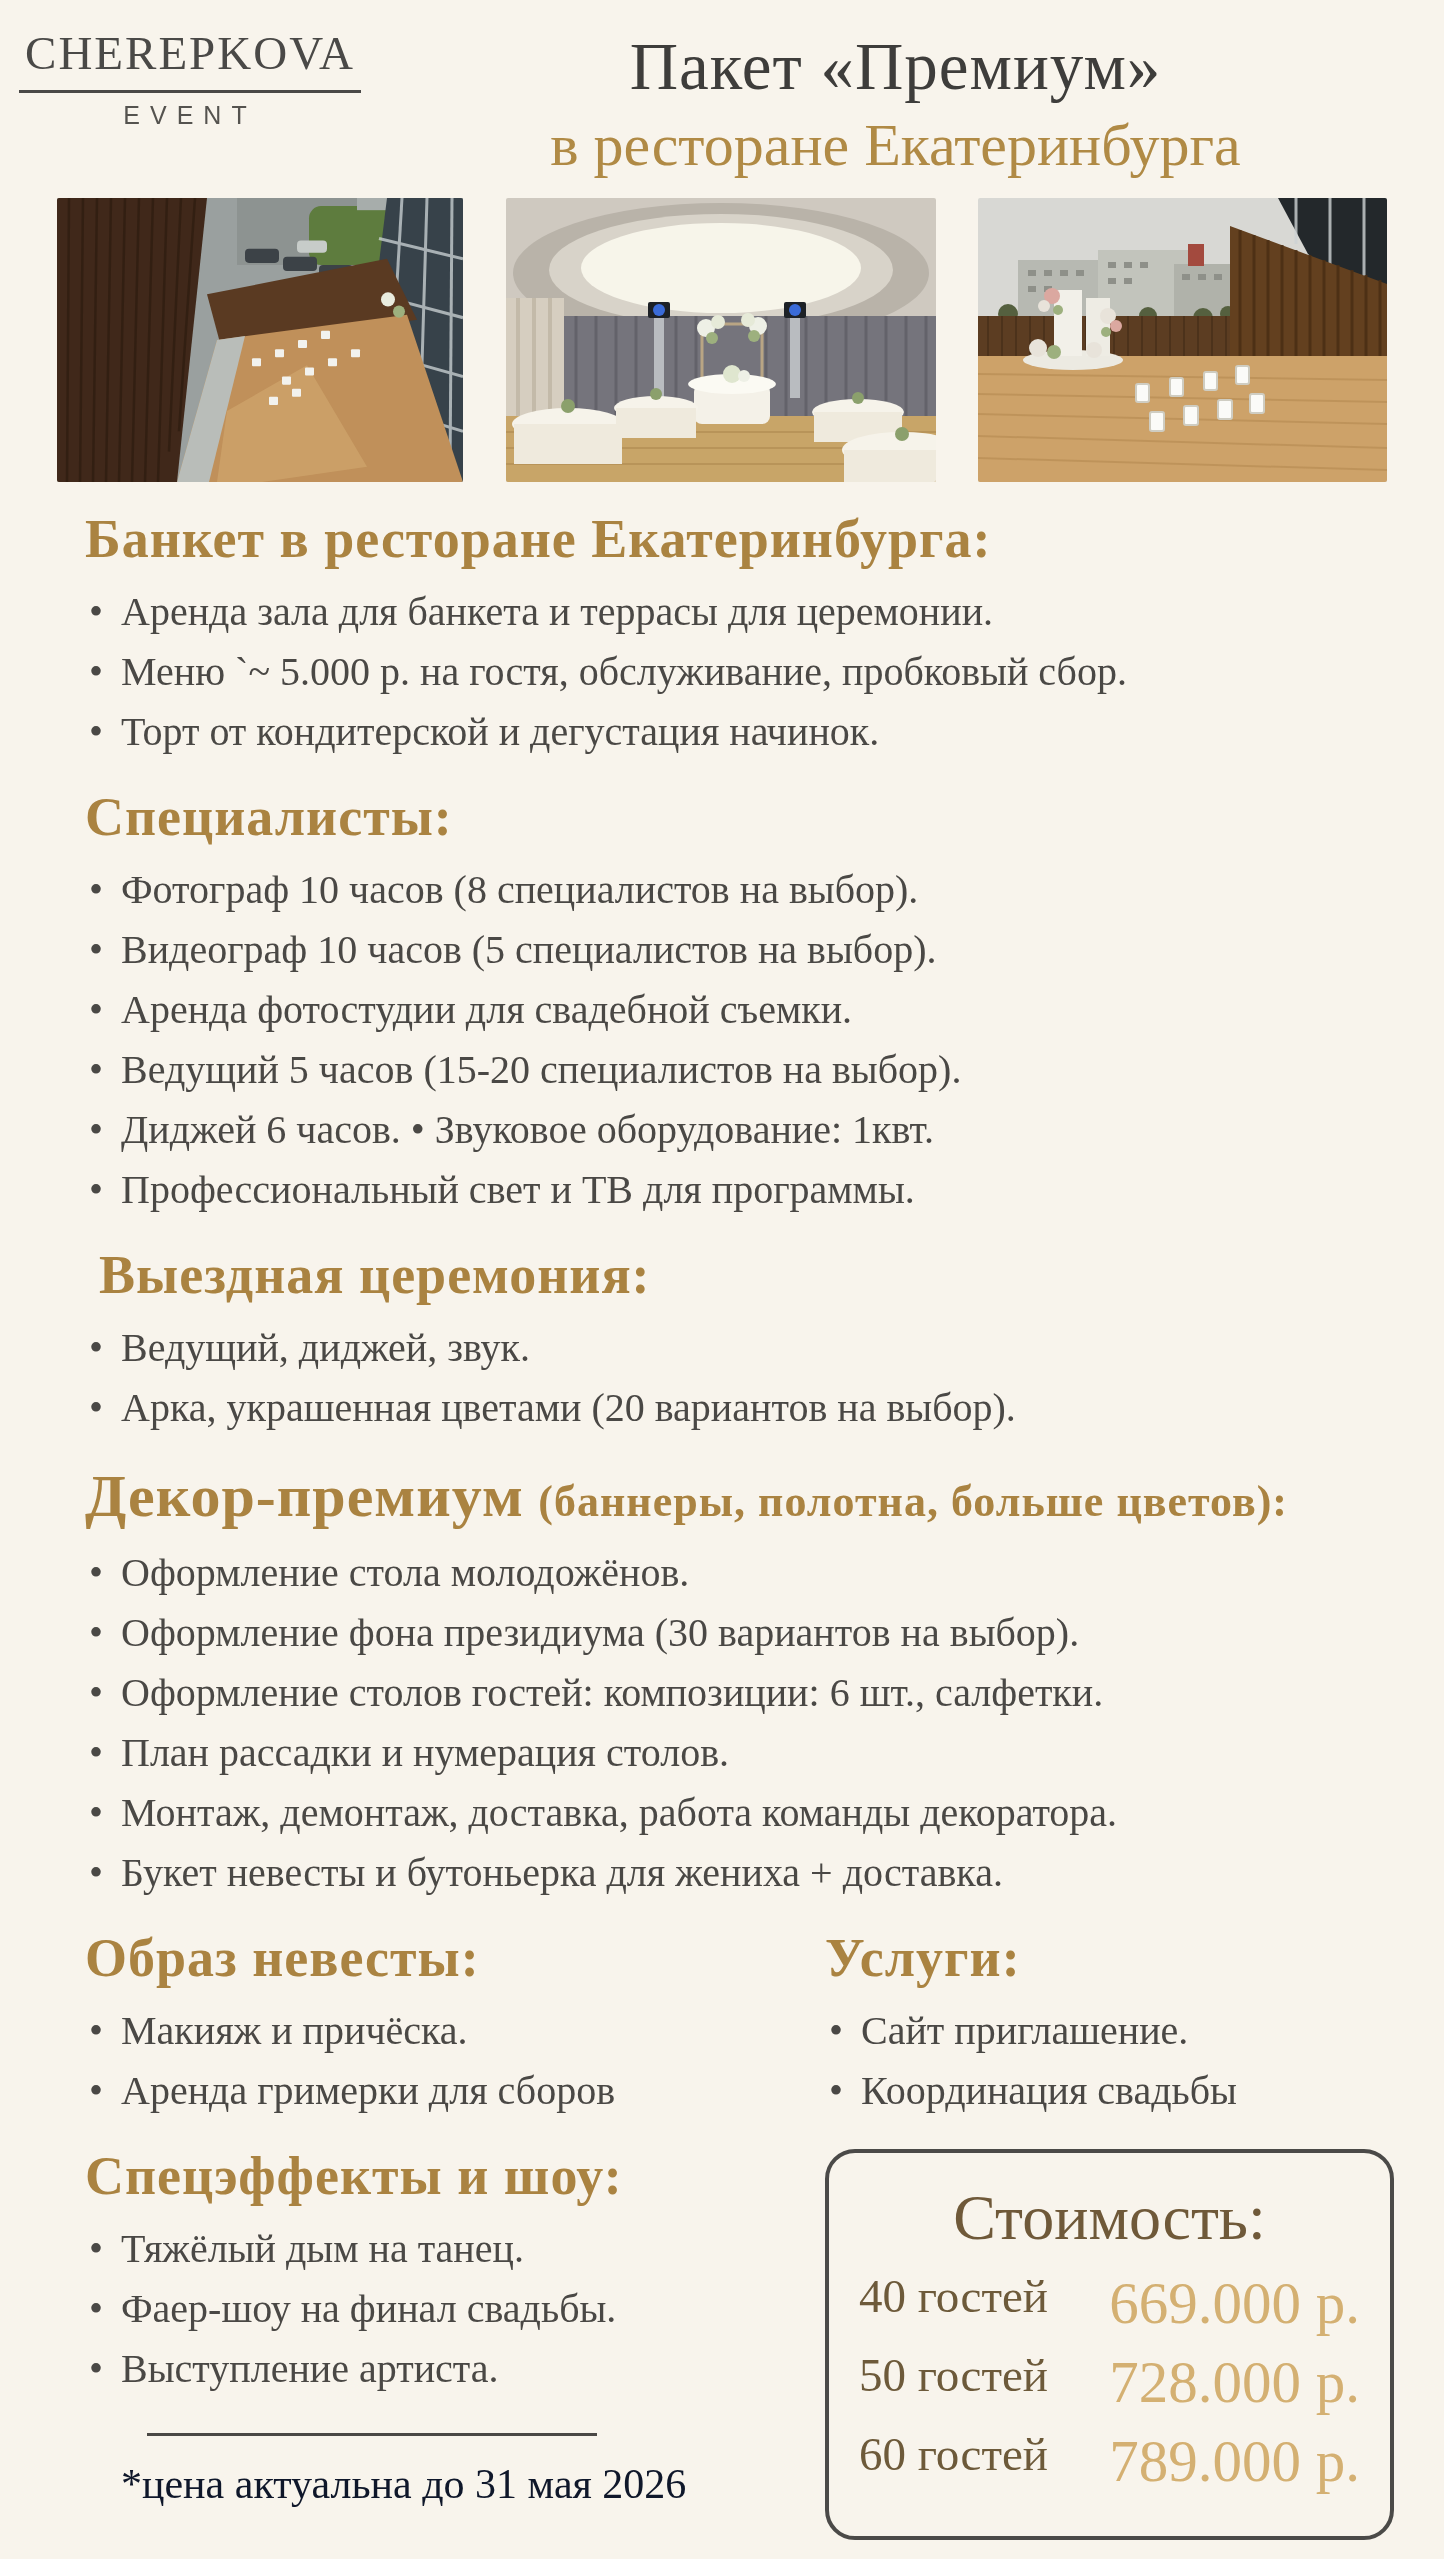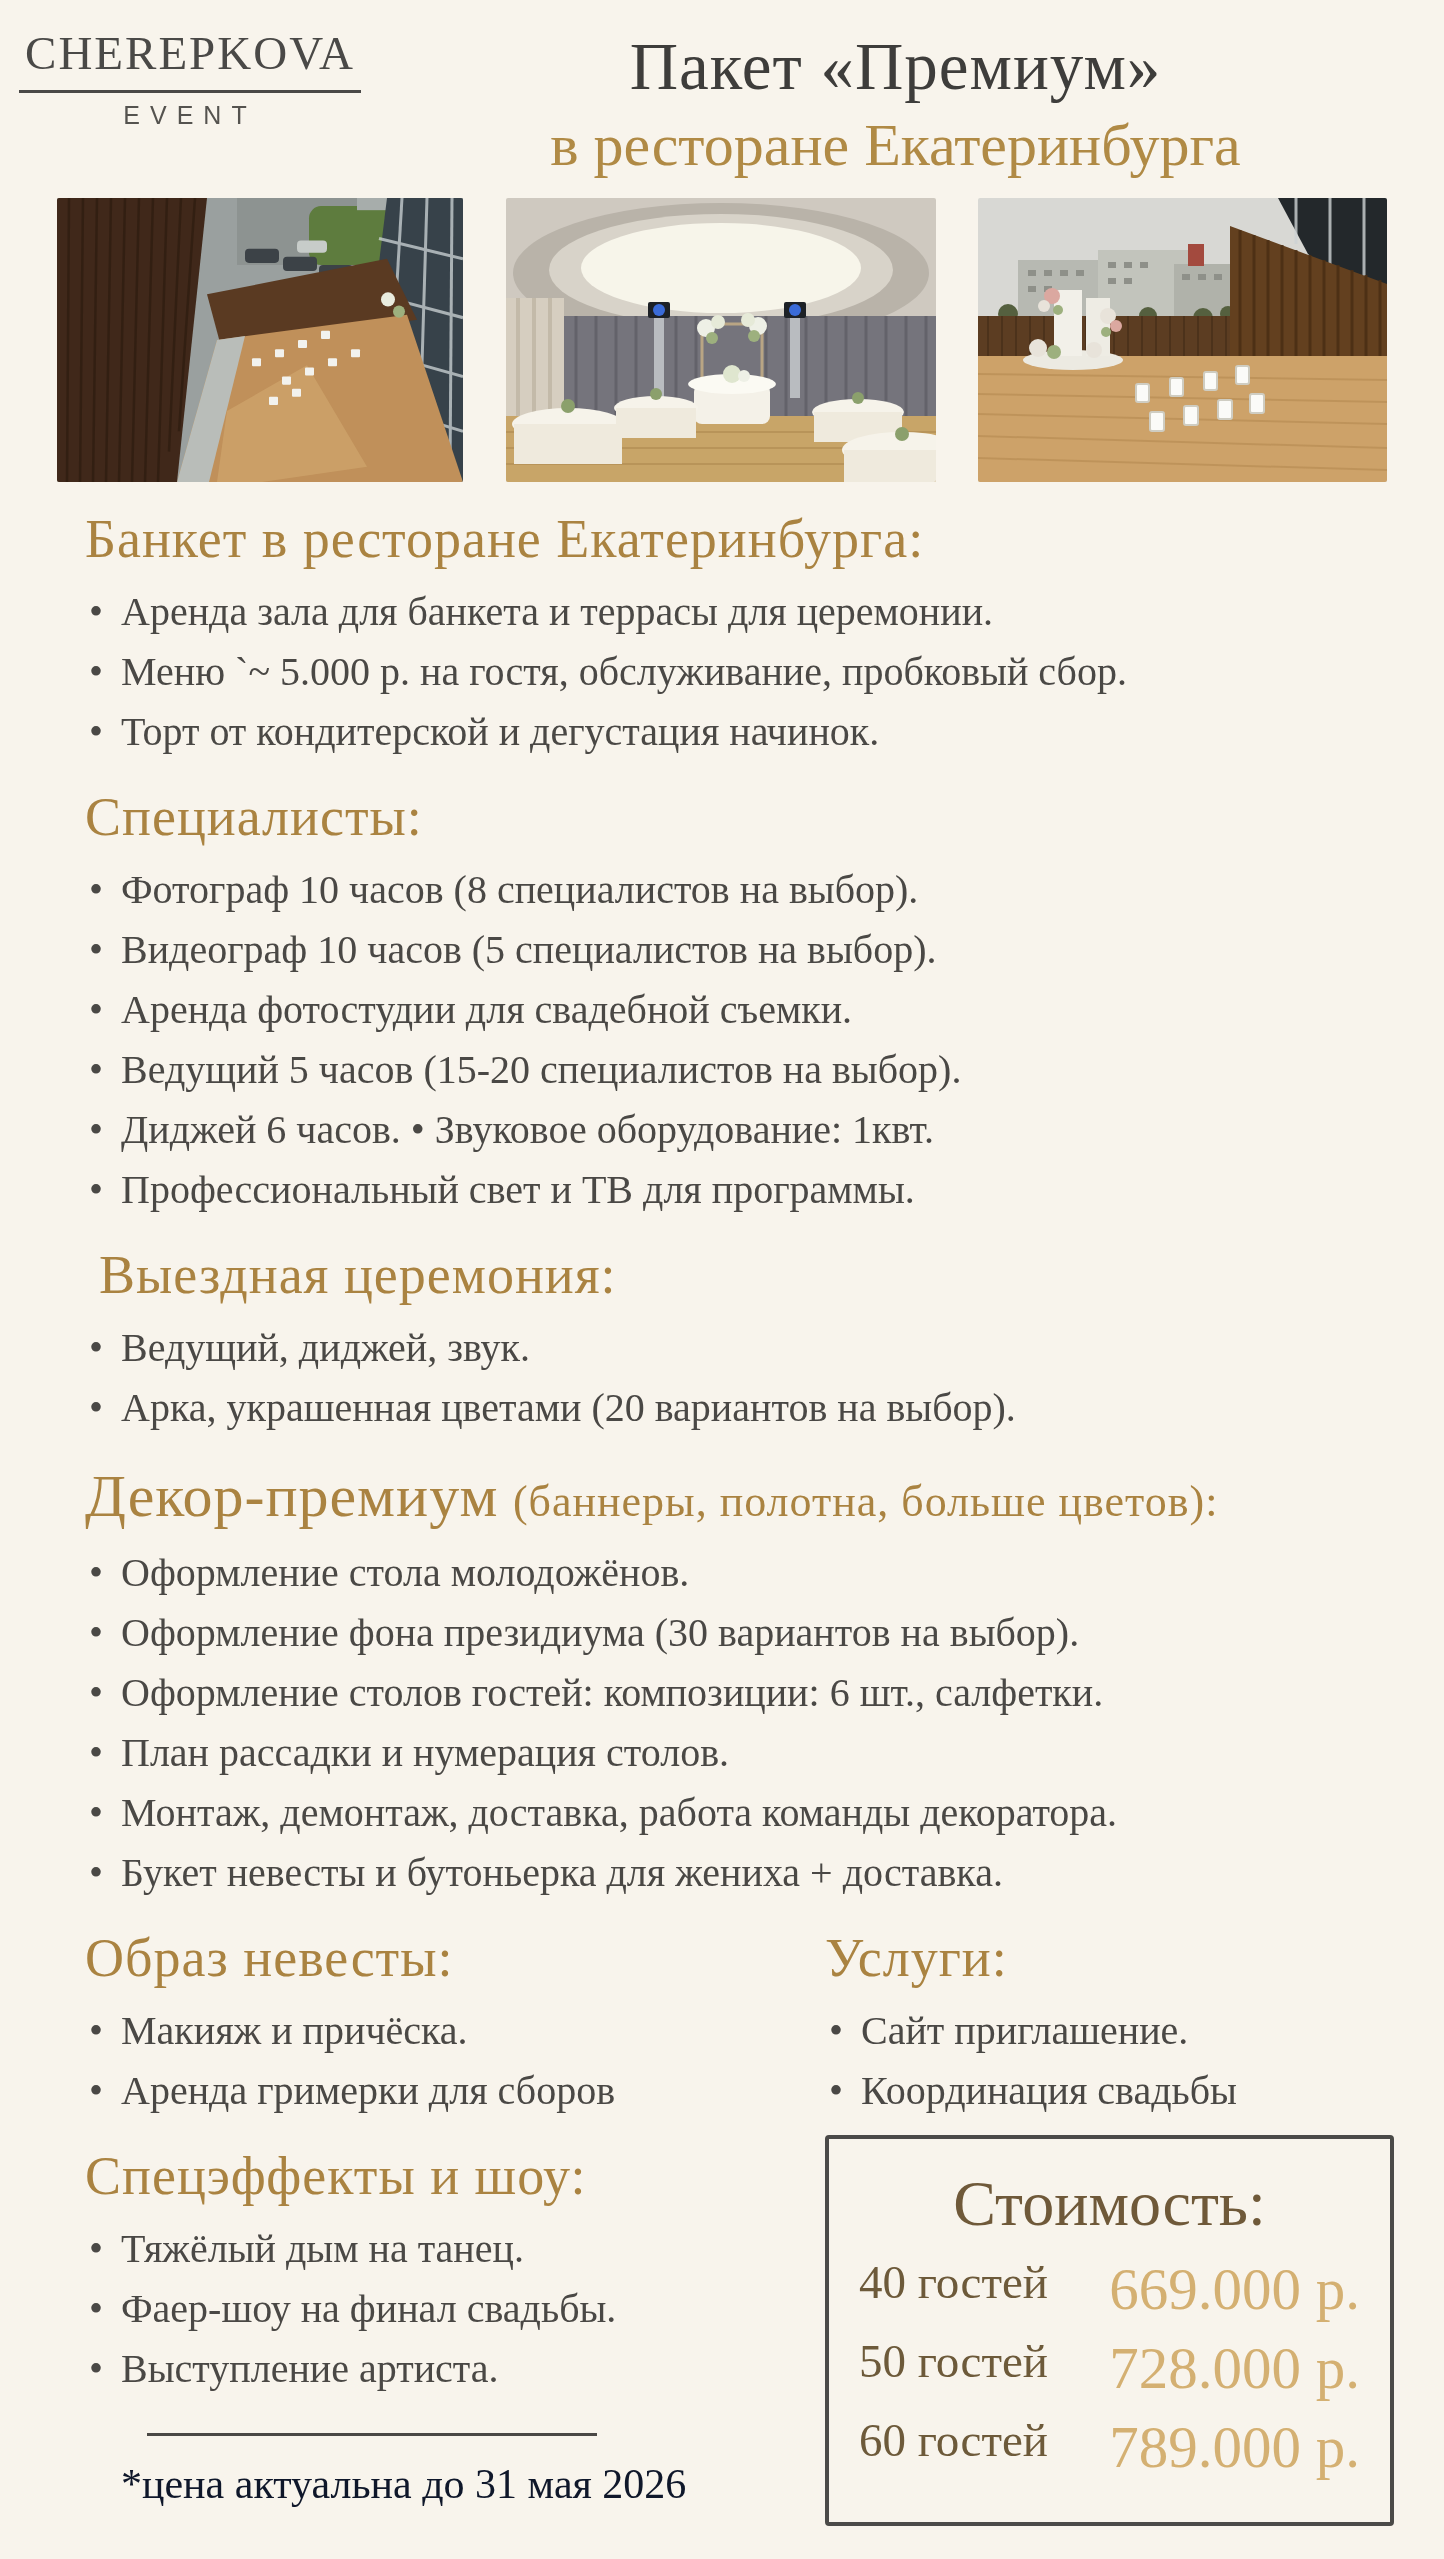--- a/index.html
+++ b/index.html
@@ -20,32 +20,32 @@
   .titleblock{flex:1;text-align:center;padding-right:33px}
   .titleblock h1{margin:2px 0 0;font-size:67px;font-weight:400;color:#3e3d3b;letter-spacing:1px}
   .titleblock h2{margin:6px 0 0;font-size:60px;font-weight:400;color:#b08a45}
   
   .photos{display:flex;justify-content:space-between;padding:18px 57px 0;height:284px}
   .photos figure{margin:0}
   .ph{display:block;height:284px;border-radius:2px}
   .ph1{width:406px}.ph2{width:430px}.ph3{width:409px}
   
   main{padding:2px 50px 0 85px}
-  h3{font-size:54px;font-weight:400;color:#aa8341;margin:24px 0 12px;letter-spacing:1px}
+  h3{font-size:54px;font-weight:700;color:#aa8341;margin:24px 0 12px;letter-spacing:1px}
   h3.indent{padding-left:14px}
   h3 .big{font-size:60px}
   h3 .note{font-size:44px}
   ul{list-style:none;margin:0;padding:0}
   li{font-size:40px;line-height:60px;padding-left:36px;position:relative;white-space:nowrap}
   li::before{content:"\2022";position:absolute;left:4px}
   .two-col{display:flex}
   .col-l{width:740px}
   .col-r{flex:1}
   
-  .pricebox{border:4px solid #4b4a48;border-radius:4px;margin-top:14px;padding:26px 30px 30px}
+  .pricebox{border:4px solid #4b4a48;border-radius:30px;margin-top:28px;padding:26px 30px 30px}
   .pricetitle{font-size:64px;color:#6f5939;text-align:center;margin:2px 0 14px;font-weight:400}
   .prow{display:flex;justify-content:space-between;align-items:flex-start;margin:10px 0}
   .pguests{font-size:47px;color:#6d5a3a}
   .pval{font-size:59px;color:#d4b072}
   
   .divider{width:450px;height:3px;background:#4a4845;margin:34px 0 24px 62px}
   .footnote{font-size:42px;color:#0f172a;margin-left:36px}
 </style>
 </head>
 <body>

